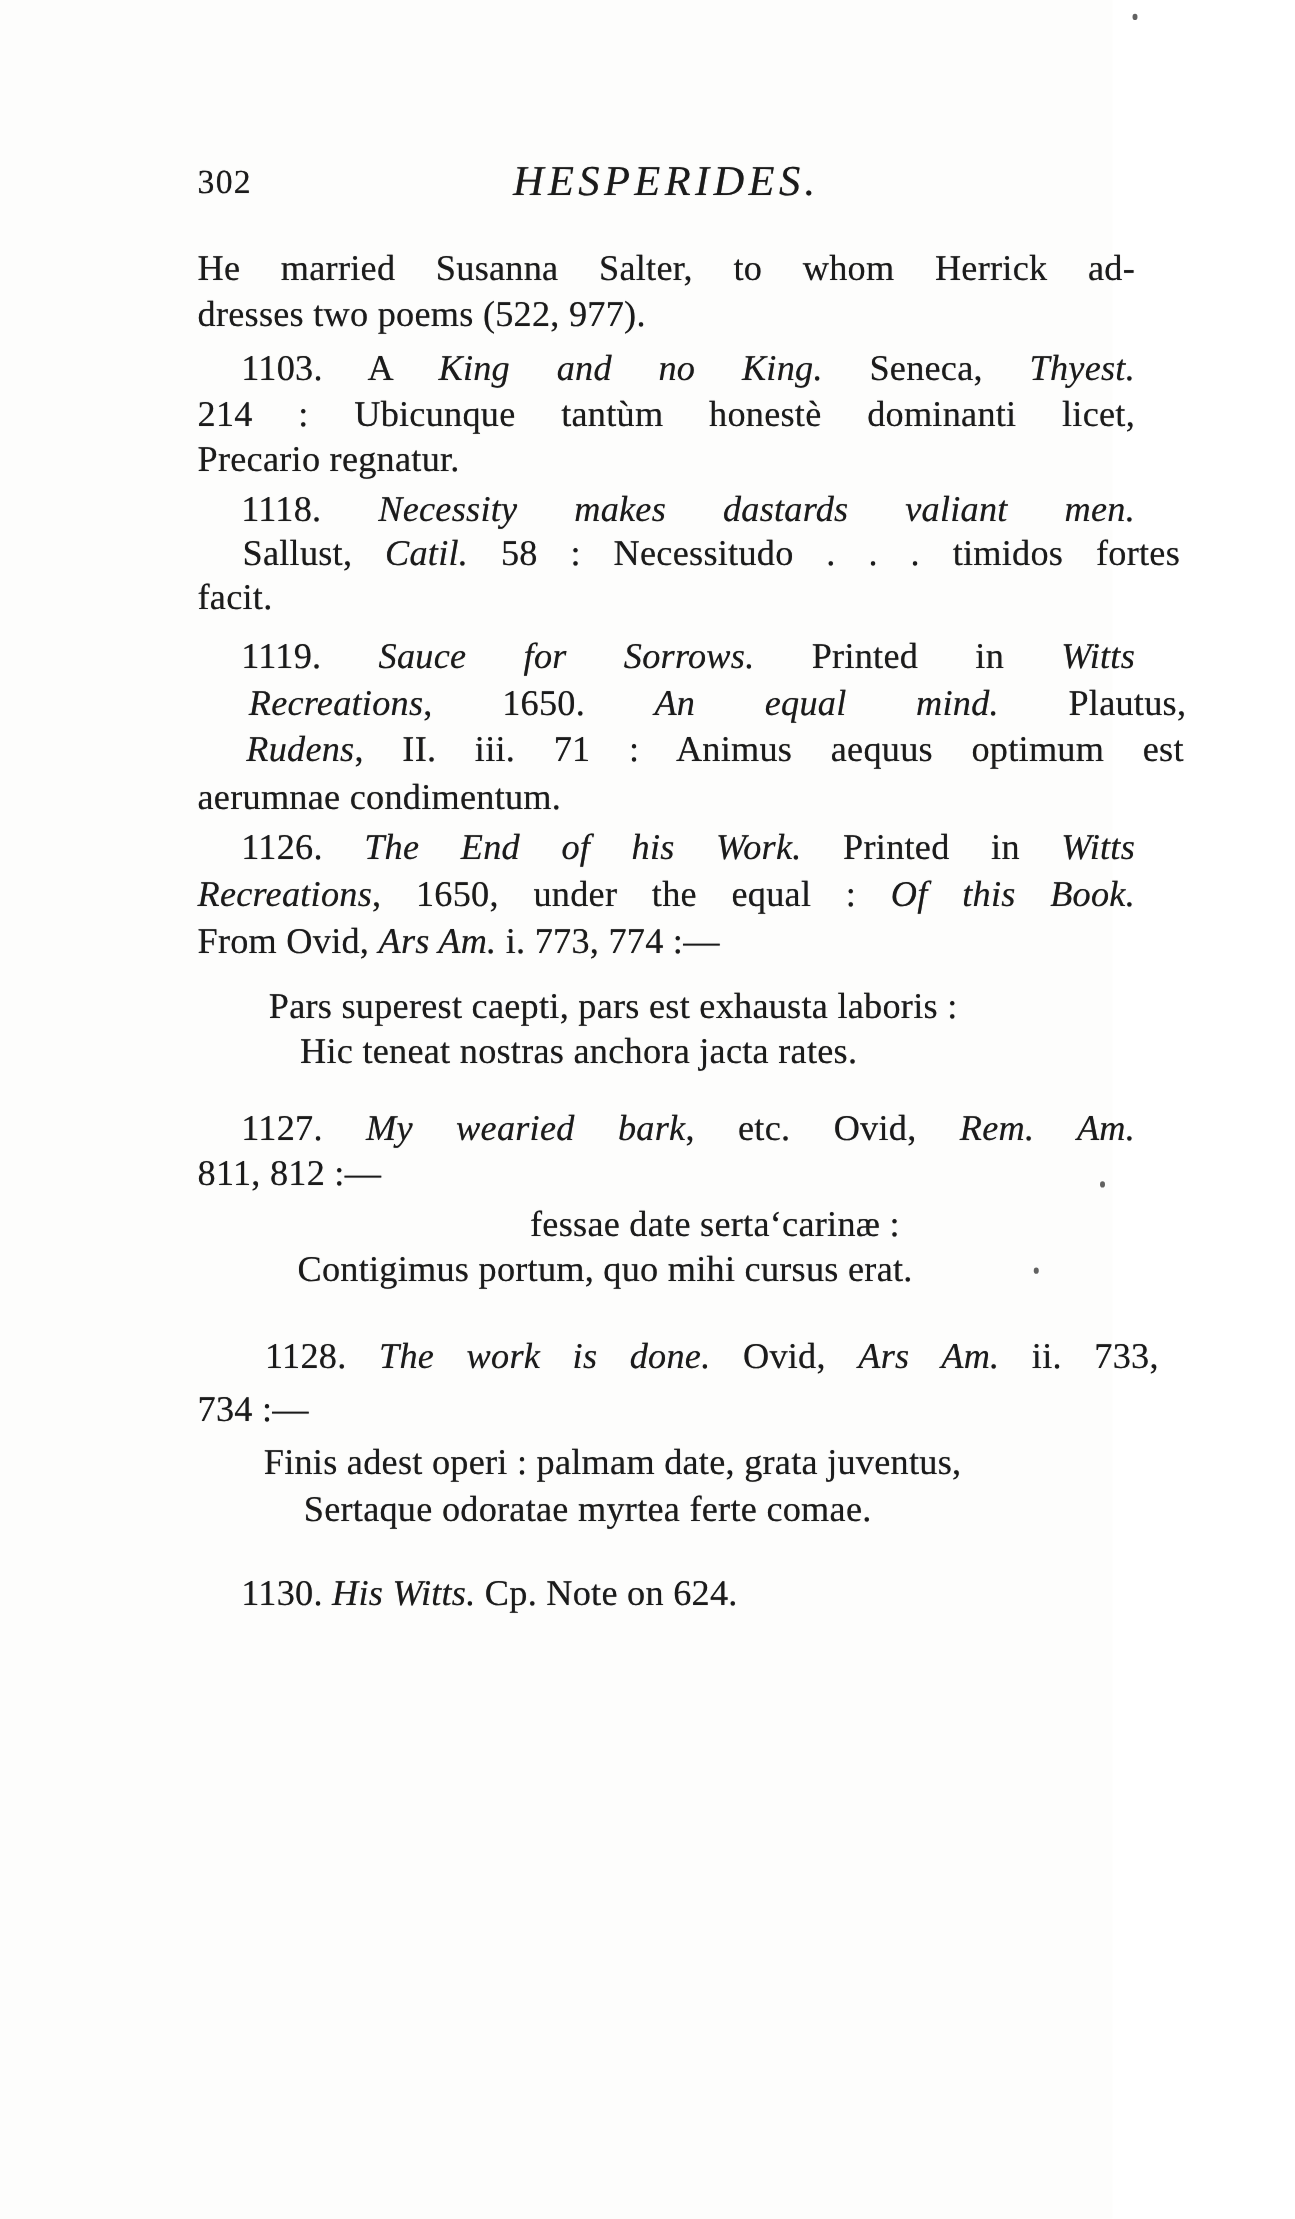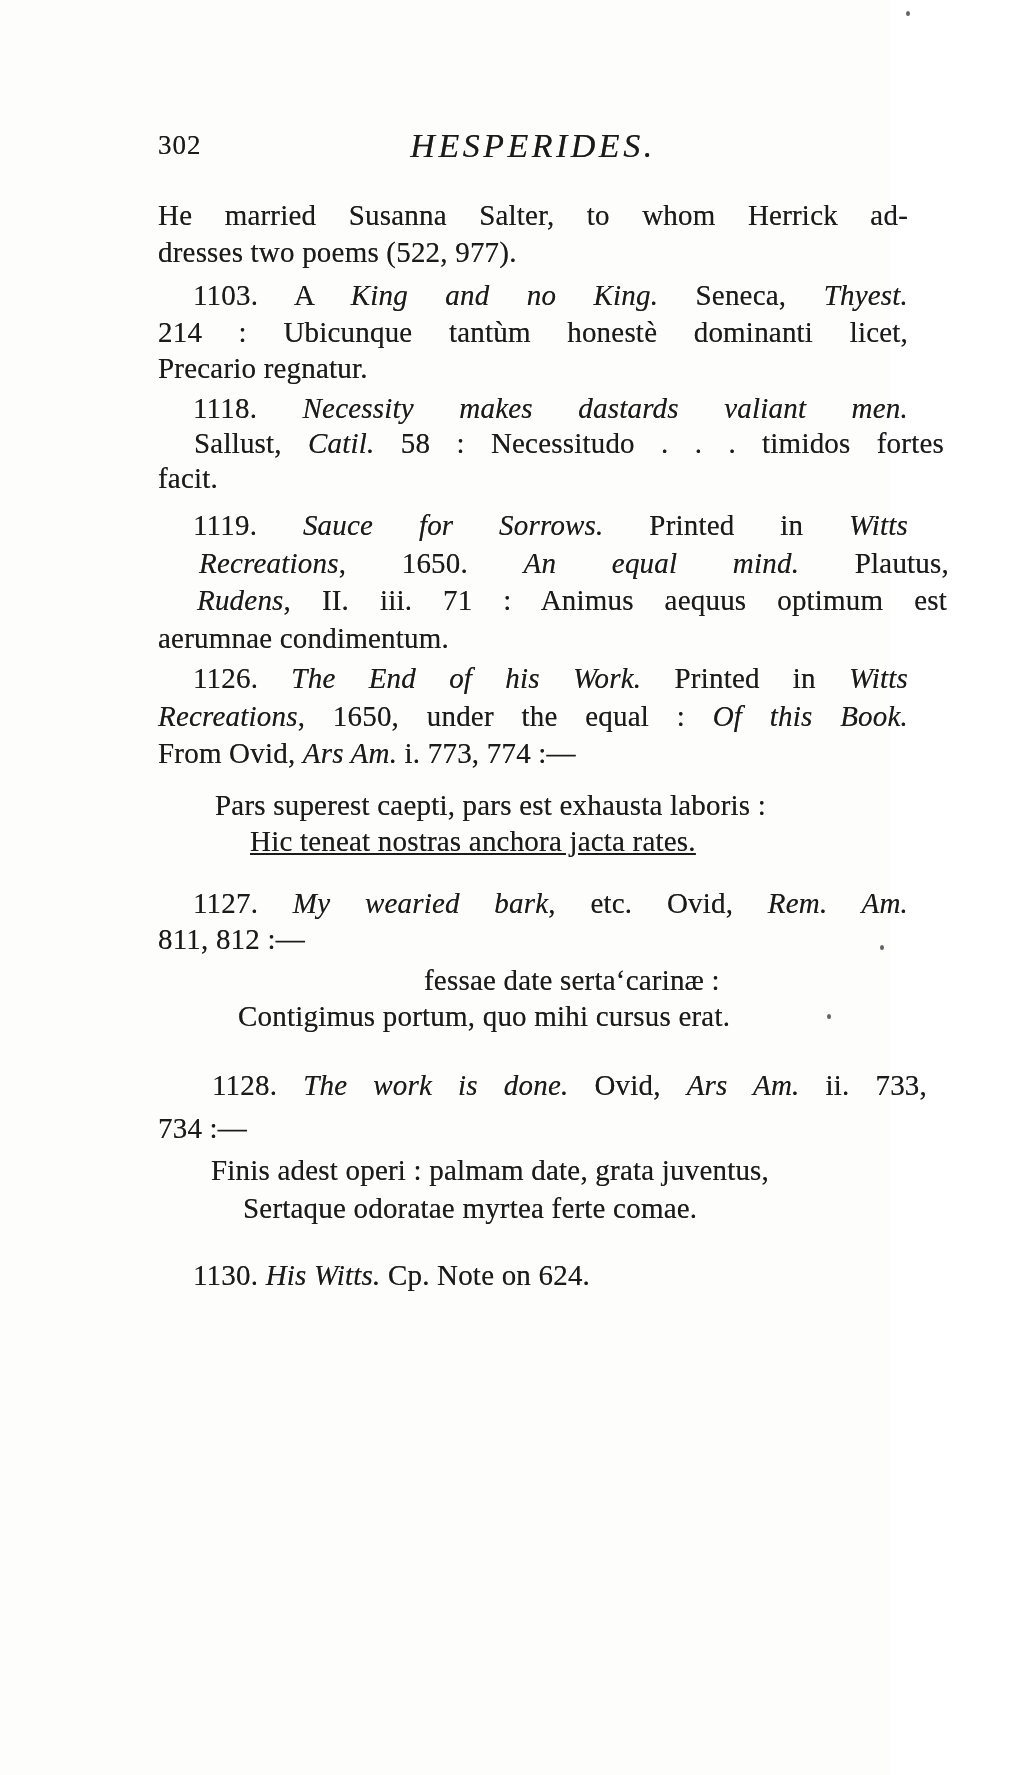--- a/index.html
+++ b/index.html
@@ -58,21 +58,21 @@
       <div class="line just" style="left: 158px; top: 426px; width: 750px; margin-left: 36px;"><span>Sallust, </span><span class="it">Catil.</span><span> 58 : Necessitudo . . . timidos fortes</span></div>
       <div class="line" style="left: 158px; top: 461px;"><span>facit.</span></div>
       <div class="line just" style="left: 193px; top: 508px; width: 715px;"><span>1119. </span><span class="it">Sauce for Sorrows.</span><span> Printed in </span><span class="it">Witts</span></div>
       <div class="line just" style="left: 176px; top: 546px; width: 750px; margin-left: 23px;"><span class="it">Recreations</span><span>, 1650. </span><span class="it">An equal mind.</span><span> Plautus,</span></div>
       <div class="line just" style="left: 158px; top: 583px; width: 750px; margin-left: 39px;"><span class="it">Rudens</span><span>, II. iii. 71 : Animus aequus optimum est</span></div>
       <div class="line" style="left: 158px; top: 621px;"><span>aerumnae condimentum.</span></div>
       <div class="line just" style="left: 193px; top: 661px; width: 715px;"><span>1126. </span><span class="it">The End of his Work.</span><span> Printed in </span><span class="it">Witts</span></div>
       <div class="line just" style="left: 158px; top: 699px; width: 750px;"><span class="it">Recreations</span><span>, 1650, under the equal : </span><span class="it">Of this Book.</span></div>
       <div class="line" style="left: 158px; top: 736px;"><span>From Ovid, </span><span class="it">Ars Am.</span><span> i. 773, 774 :—</span></div>
       <div class="line" style="left: 215px; top: 788px;"><span>Pars superest caepti, pars est exhausta laboris :</span></div>
-      <div class="line" style="left: 250px; top: 824px; text-decoration: underline;"><span>Hic teneat nostras anchora jacta rates.</span></div>
+      <div class="line" style="left: 240px; top: 824px;"><span>Hic teneat nostras anchora jacta rates.</span></div>
       <div class="line just" style="left: 193px; top: 886px; width: 715px;"><span>1127. </span><span class="it">My wearied bark</span><span>, etc. Ovid, </span><span class="it">Rem. Am.</span></div>
       <div class="line" style="left: 158px; top: 922px;"><span>811, 812 :—</span></div>
       <div class="line" style="left: 424px; top: 963px;"><span>fessae date serta‘carinæ :</span></div>
       <div class="line" style="left: 238px; top: 999px;"><span>Contigimus portum, quo mihi cursus erat.</span></div>
       <div class="line just" style="left: 193px; top: 1068px; width: 715px; margin-left: 19px;"><span>1128. </span><span class="it">The work is done.</span><span> Ovid, </span><span class="it">Ars Am.</span><span> ii. 733,</span></div>
       <div class="line" style="left: 158px; top: 1111px;"><span>734 :—</span></div>
       <div class="line" style="left: 211px; top: 1153px;"><span>Finis adest operi : palmam date, grata juventus,</span></div>
       <div class="line" style="left: 243px; top: 1191px;"><span>Sertaque odoratae myrtea ferte comae.</span></div>
       <div class="line" style="left: 193px; top: 1258px;"><span>1130. </span><span class="it">His Witts.</span><span> Cp. Note on 624.</span></div>
     </div>

